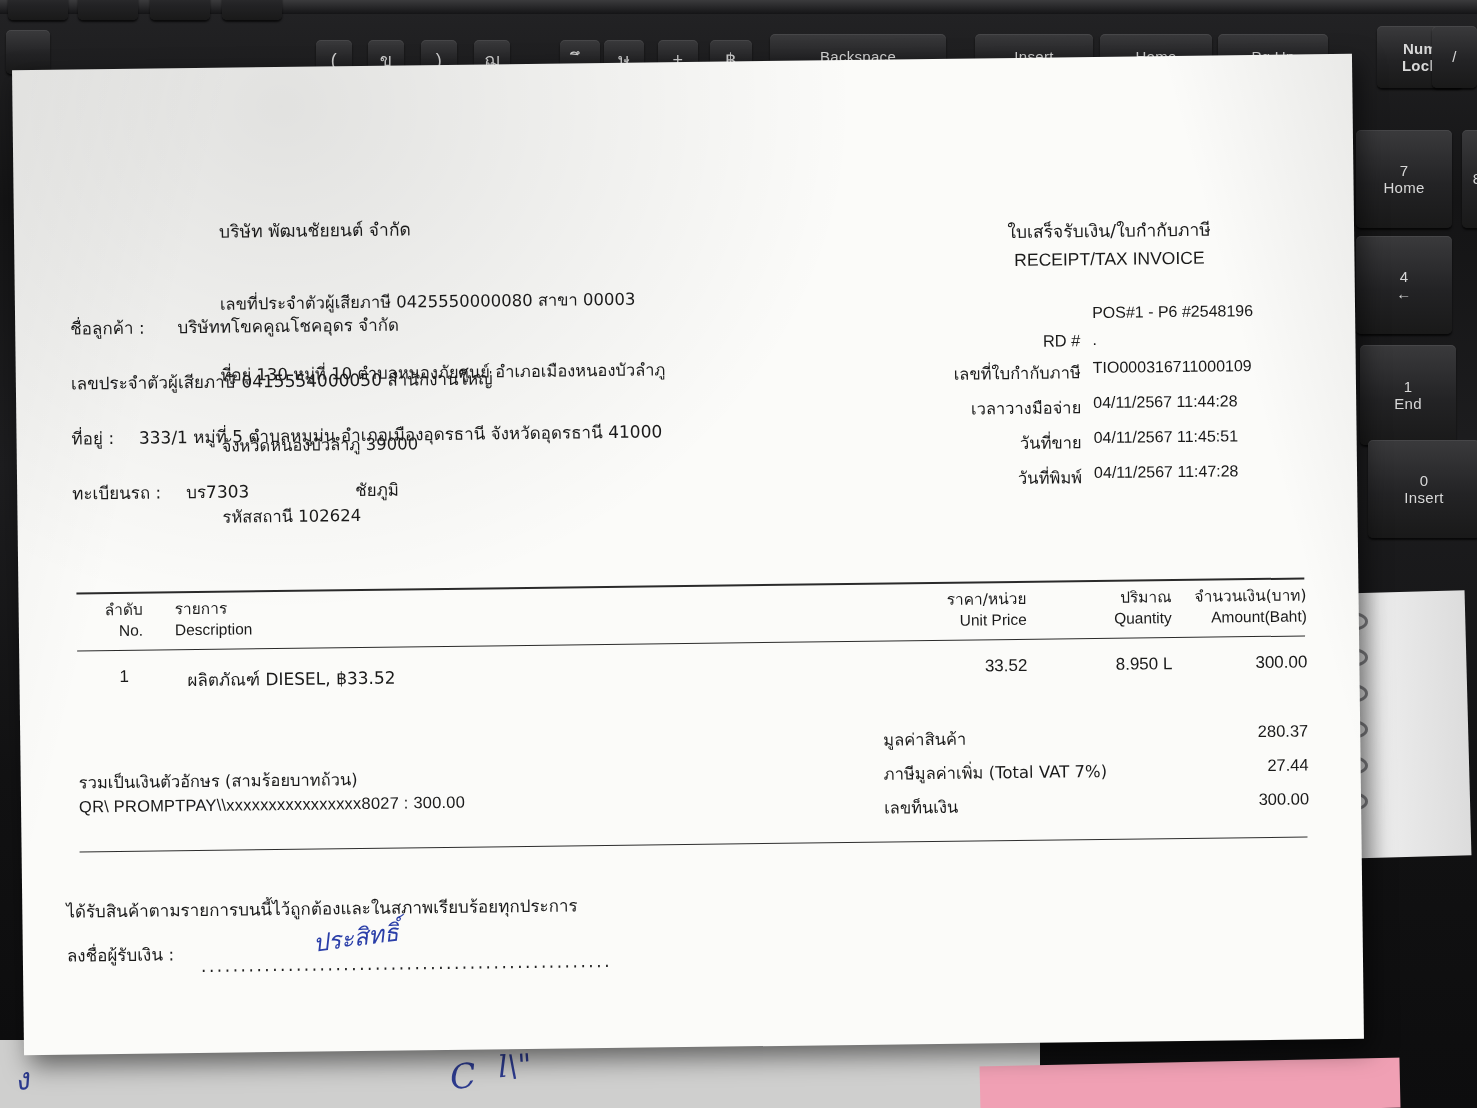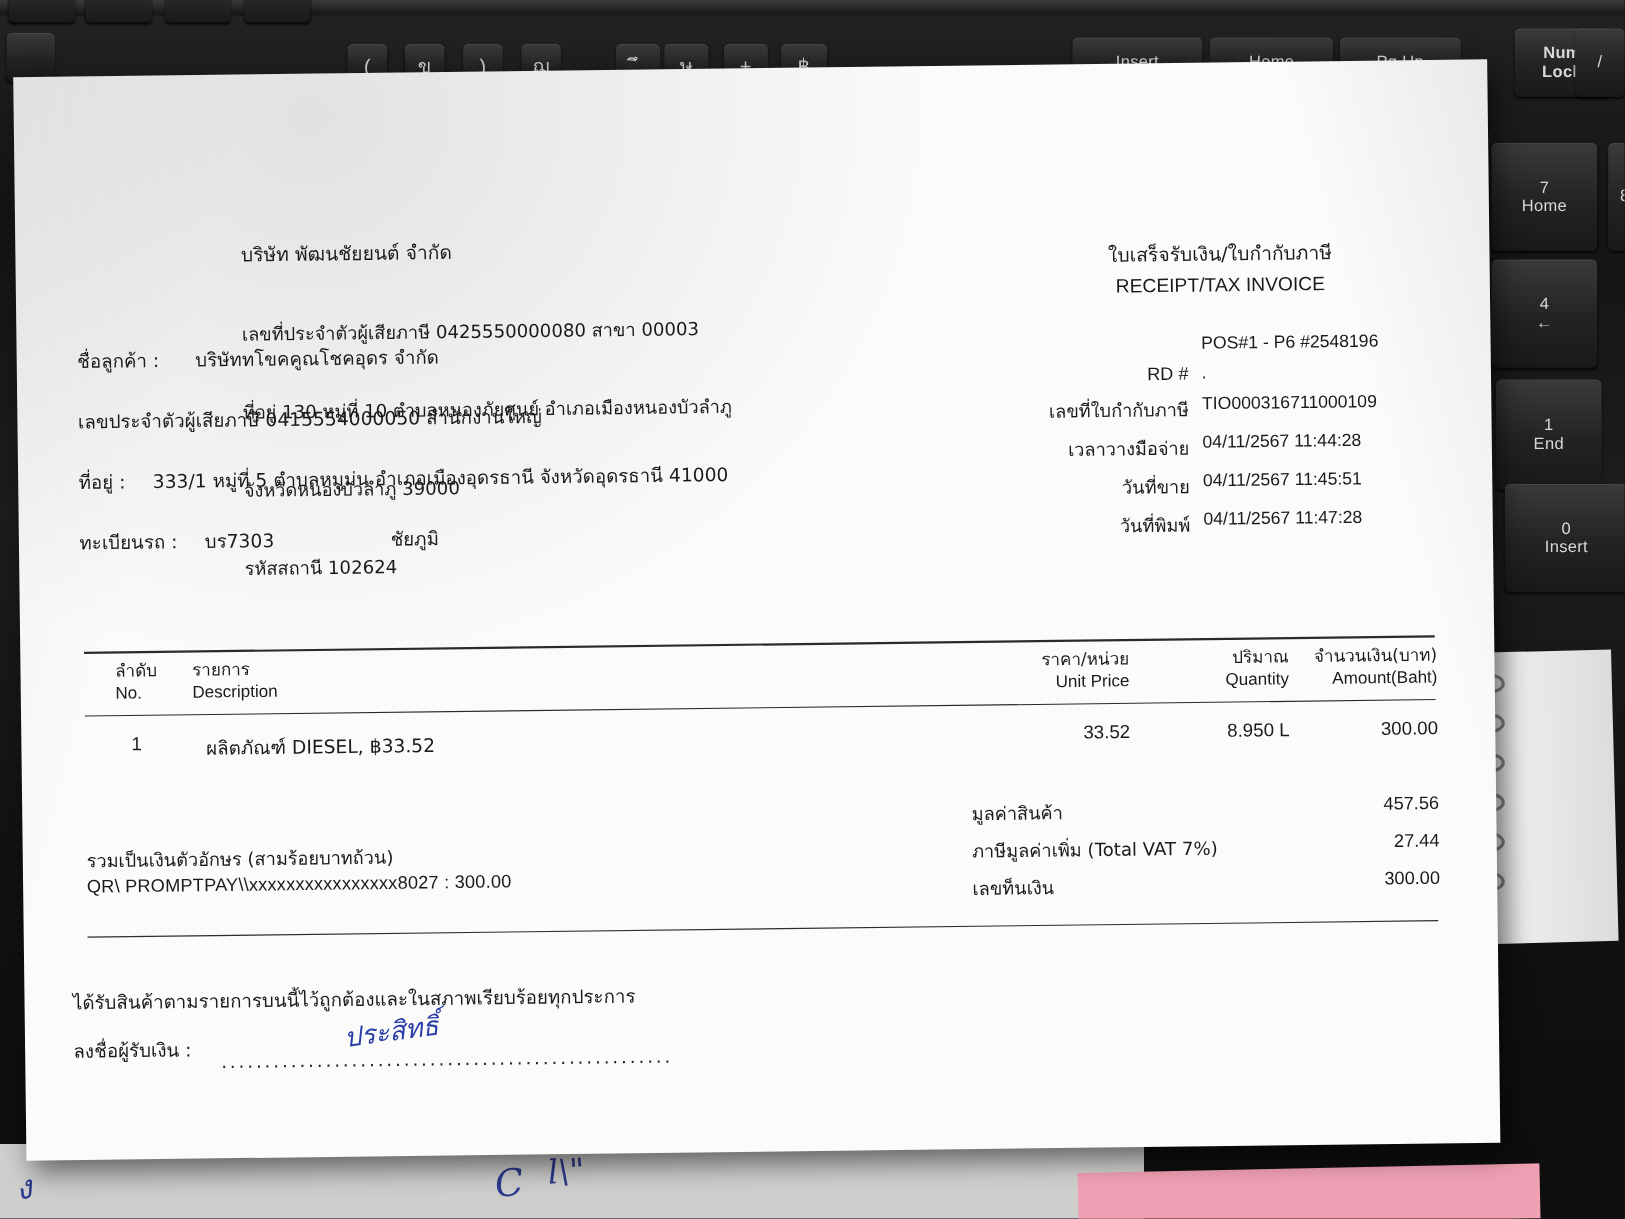--- a/index.html
+++ b/index.html
@@ -140,21 +140,21 @@
   
   .tbl {
     position: absolute;
     left: 58px;
     top: 523px;
     width: 1228px;
   }
   .hr { height: 1.6px; background: #2a2a2a; width: 100%; }
   .hdr { position: relative; height: 56px; }
   .hdr .c { position: absolute; font-size: 15.5px; line-height: 1.35; }
-  .col-no    { left: 28px;  text-align: left; }
+  .col-no    { left: 28px;  text-align: right; }
   .col-desc  { left: 98px; }
   .col-price { left: 830px; width: 120px; text-align: right; }
   .col-qty   { left: 985px; width: 110px; text-align: right; }
   .col-amt   { left: 1105px; width: 125px; text-align: right; }
 
   .rows { position: relative; height: 200px; }
   .row1 { position: absolute; top: 16px; left: 0; width: 100%; height: 30px; }
   .cell { position: absolute; font-size: 17px; }
   .cell.num { font-family: "Liberation Sans", sans-serif; }
 
@@ -179,20 +179,21 @@
   }
 </style>
 </head>
 <body>
 
 <div id="scene">
 
   <div class="kb">
     <div class="kb-shadow-top"></div>
 
+    <div class="key small" style="left:770px;top:34px;width:176px;height:46px;">Backspace</div>
     <div class="key small" style="left:975px;top:34px;width:118px;height:46px;">Insert</div>
     <div class="key small" style="left:1100px;top:34px;width:112px;height:46px;">Home</div>
     <div class="key small" style="left:1218px;top:34px;width:110px;height:46px;">Pg Up</div>
     <div class="key small" style="left:1377px;top:26px;width:86px;height:62px;font-weight:bold;">Num
 Lock</div>
     <div class="key small" style="left:1432px;top:26px;width:45px;height:62px;">/</div>
     <div class="key small" style="left:1356px;top:130px;width:96px;height:98px;">7
 Home</div>
     <div class="key small" style="left:1462px;top:130px;width:30px;height:98px;">8</div>
     <div class="key small" style="left:1356px;top:236px;width:96px;height:98px;">4
@@ -330,21 +331,21 @@
             <div class="cell col-no num" style="left:42px;">1</div>
             <div class="cell col-desc" style="left:110px;">ผลิตภัณฑ์ DIESEL, ฿33.52</div>
             <div class="cell col-price num">33.52</div>
             <div class="cell col-qty num">8.950 L</div>
             <div class="cell col-amt num">300.00</div>
           </div>
 
           <div class="totals">
             <div class="trow">
               <div>มูลค่าสินค้า</div>
-              <div class="tval">457.56</div>
+              <div class="tval">280.37</div>
             </div>
             <div class="trow">
               <div>ภาษีมูลค่าเพิ่ม (Total VAT 7%)</div>
               <div class="tval">27.44</div>
             </div>
             <div class="trow">
               <div>เลขท็นเงิน</div>
               <div class="tval">300.00</div>
             </div>
           </div>

